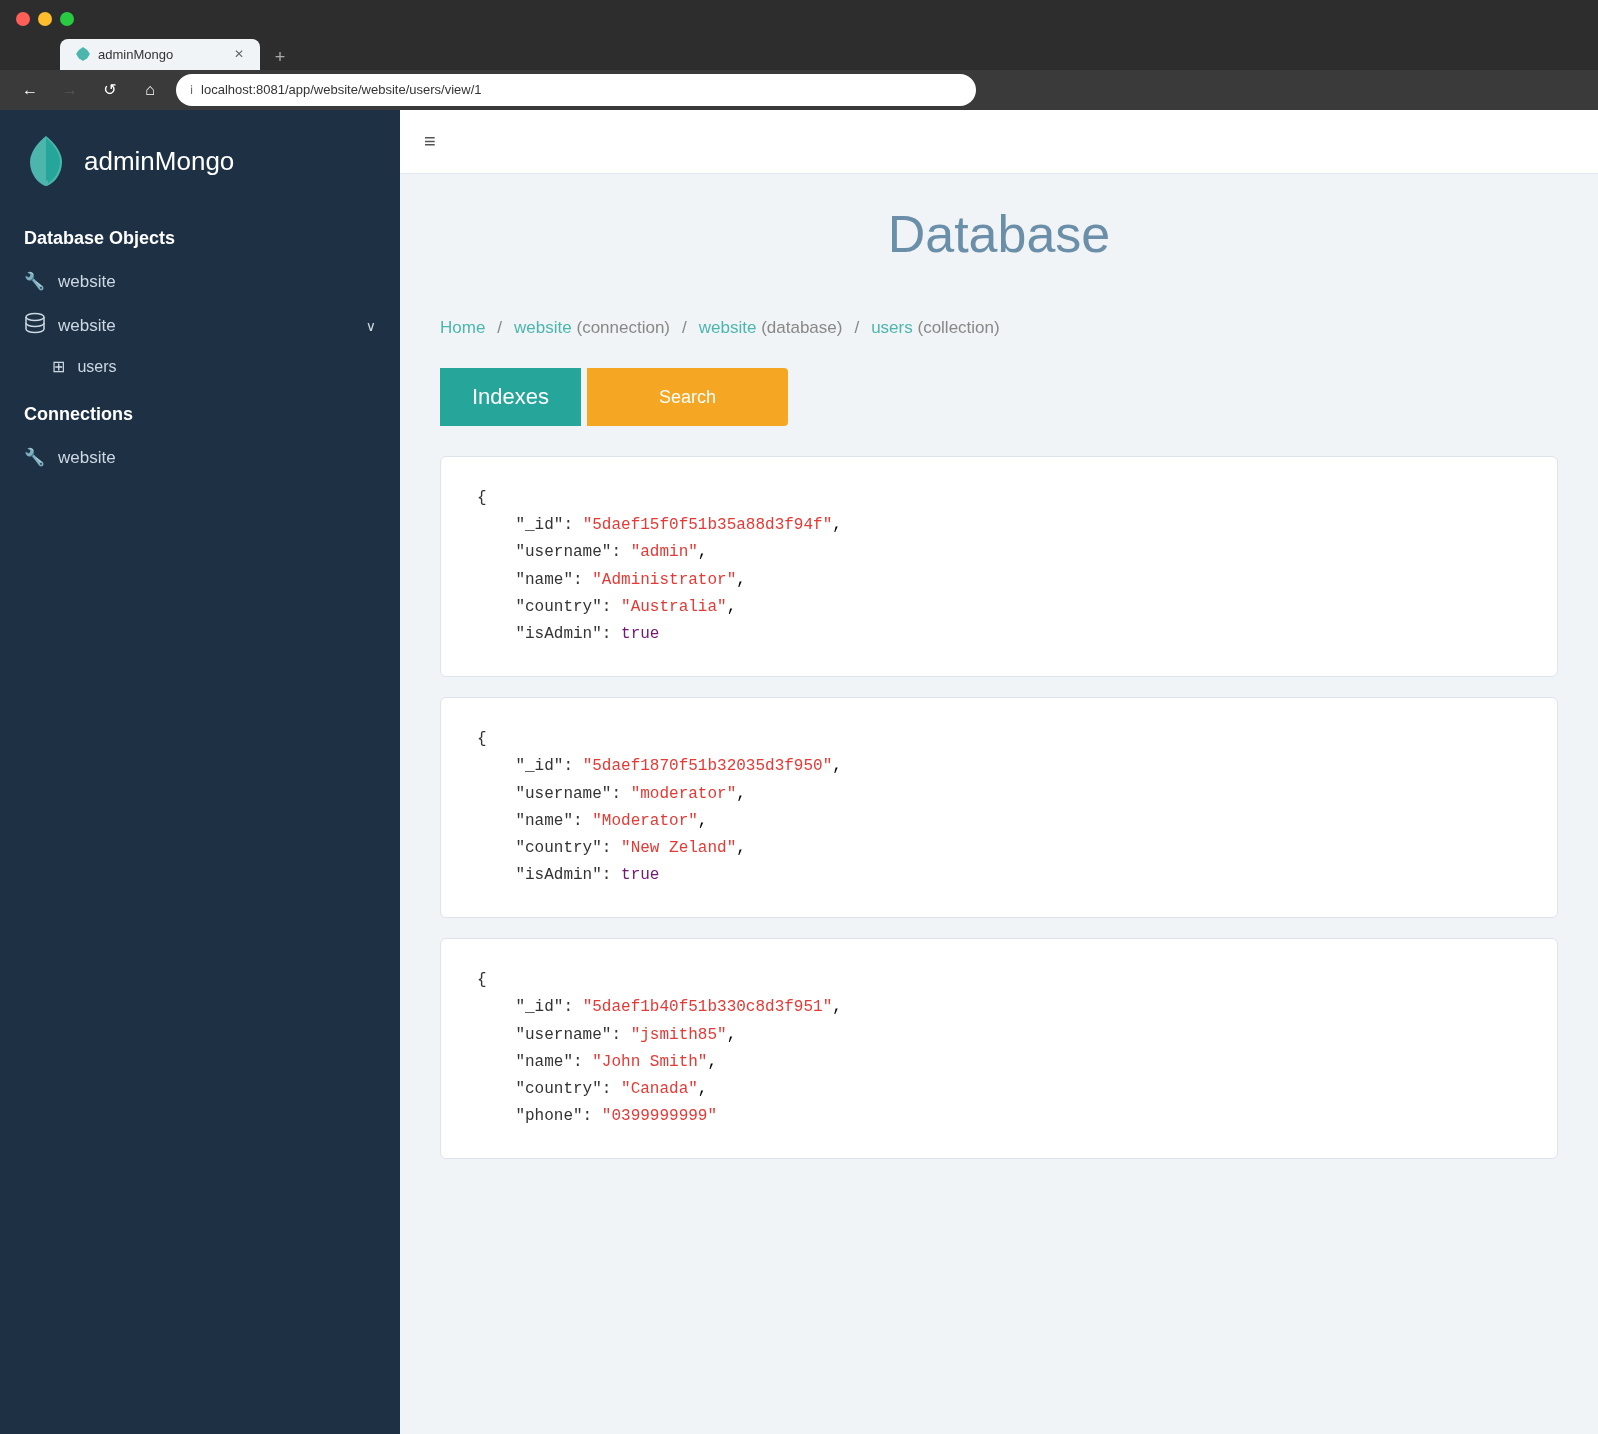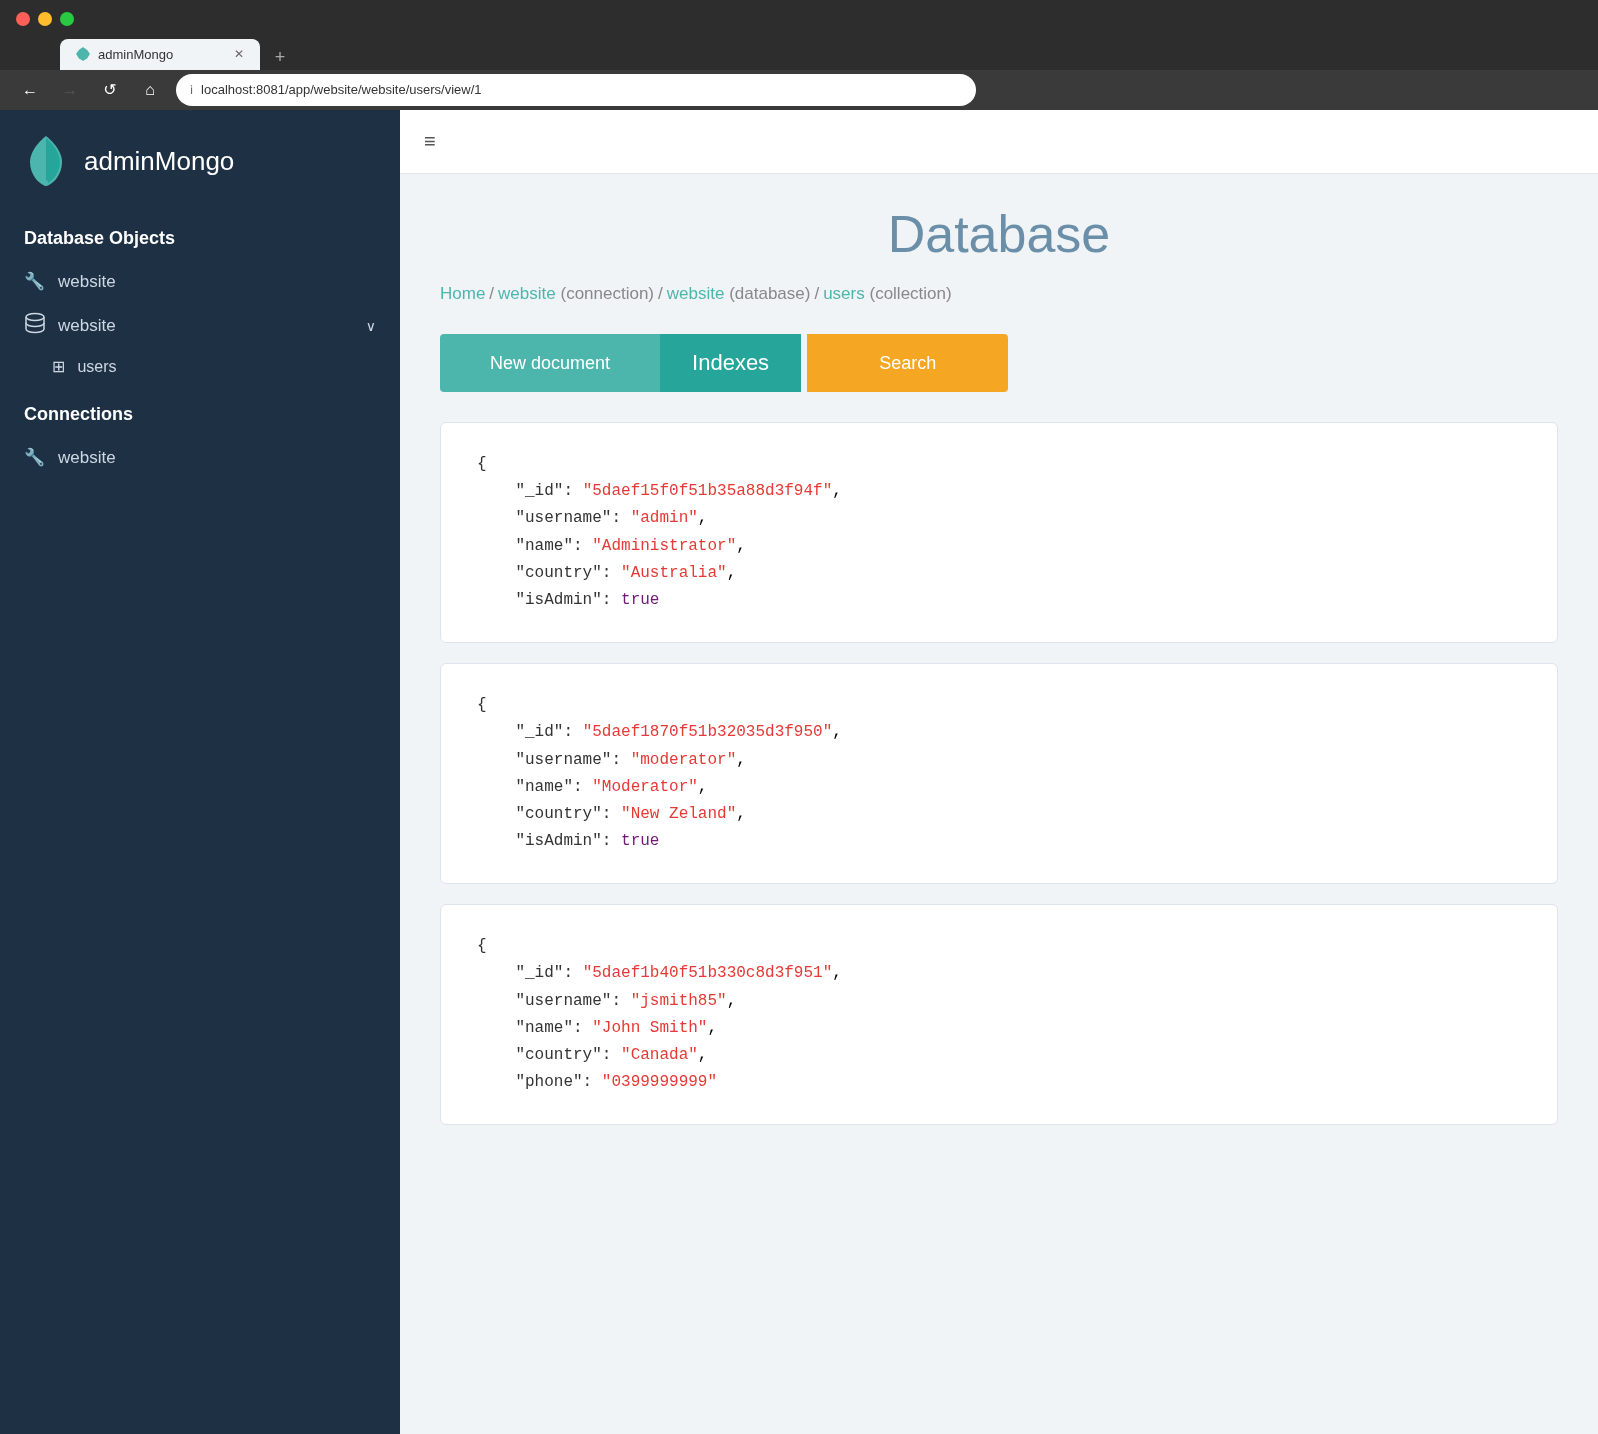--- a/index.html
+++ b/index.html
@@ -38,21 +38,21 @@
     .sidebar-item-expand { display: flex; align-items: center; justify-content: space-between; padding: 10px 24px; cursor: pointer; font-size: 17px; color: #cdd8e3; }
     .sidebar-item-expand-left { display: flex; align-items: center; gap: 12px; }
     .chevron { font-size: 14px; }
 
     
     .main-content { flex: 1; background: #f0f4f7; overflow-y: auto; display: flex; flex-direction: column; }
     .menu-toggle-bar { background: #fff; padding: 20px 24px; border-bottom: 1px solid #e0e7ef; }
     .menu-icon { font-size: 20px; color: #555; cursor: pointer; }
     .main-header { padding: 30px 40px 20px; background: #f0f4f7; display: flex; justify-content: center; }
     .main-title { font-size: 52px; font-weight: 300; color: #6b8fa8; }
-    .breadcrumb { padding: 0 40px 20px; font-size: 17px; display: flex; align-items: flex-end; gap: 4px; flex-wrap: wrap; }
+    .breadcrumb { padding: 0 40px 20px; font-size: 17px; display: flex; align-items: flex-end; gap: 12px; flex-wrap: wrap; }
     .breadcrumb a { color: #4db6ac; text-decoration: none; cursor: pointer; }
     .breadcrumb-sep { color: #888; }
     .breadcrumb-text { color: #888; }
     .action-buttons { display: flex; padding: 10px 40px 30px; gap: 0; }
     .btn-new-doc { background: #4db6ac; color: #fff; border: none; padding: 16px 50px; font-size: 18px; cursor: pointer; border-radius: 4px 0 0 4px; }
     .btn-indexes { background: #26a69a; color: #fff; border: none; padding: 16px 32px; font-size: 22px; cursor: pointer; }
     .btn-search { background: #f5a623; color: #fff; border: none; padding: 16px 72px; font-size: 18px; cursor: pointer; border-radius: 0 4px 4px 0; margin-left: 6px; }
 
     
     .documents-area { padding: 0 40px 40px; display: flex; flex-direction: column; gap: 20px; }
@@ -144,29 +144,28 @@
       <span class="menu-icon">≡</span>
     </div>
 
     <div class="main-header">
       <span class="main-title">Database</span>
     </div>
 
     <div class="breadcrumb">
       <a style="color: rgb(77, 182, 172); text-decoration: none; cursor: pointer;">Home</a>
       <span class="breadcrumb-sep">/</span>
-      <a style="color: rgb(77, 182, 172); text-decoration: none; cursor: pointer;"><span>website</span> <span class="breadcrumb-text">(connection)</span></a>
+      <a style="color: rgb(77, 182, 172); text-decoration: none; cursor: pointer; margin-top: 34px;"><span>website</span> <span class="breadcrumb-text">(connection)</span></a>
       <span class="breadcrumb-sep">/</span>
       <a style="color: rgb(77, 182, 172); text-decoration: none; cursor: pointer;"><span>website</span> <span class="breadcrumb-text">(database)</span></a>
       <span class="breadcrumb-sep">/</span>
       <a style="color: rgb(77, 182, 172); text-decoration: none; cursor: pointer;"><span>users</span> <span class="breadcrumb-text">(collection)</span></a>
     </div>
 
     <div class="action-buttons">
-      <button class="btn-new-doc">New document</button>
       <button class="btn-indexes">Indexes</button>
       <button class="btn-search">Search</button>
     </div>
 
     <div class="documents-area">
 
       <div class="doc-card">
         <div class="doc-content">
           <span class="doc-brace">{</span><br>
           &nbsp;&nbsp;&nbsp;&nbsp;<span class="doc-key">"_id":&nbsp;</span><span class="doc-string-val">"5daef15f0f51b35a88d3f94f"</span>,<br>

